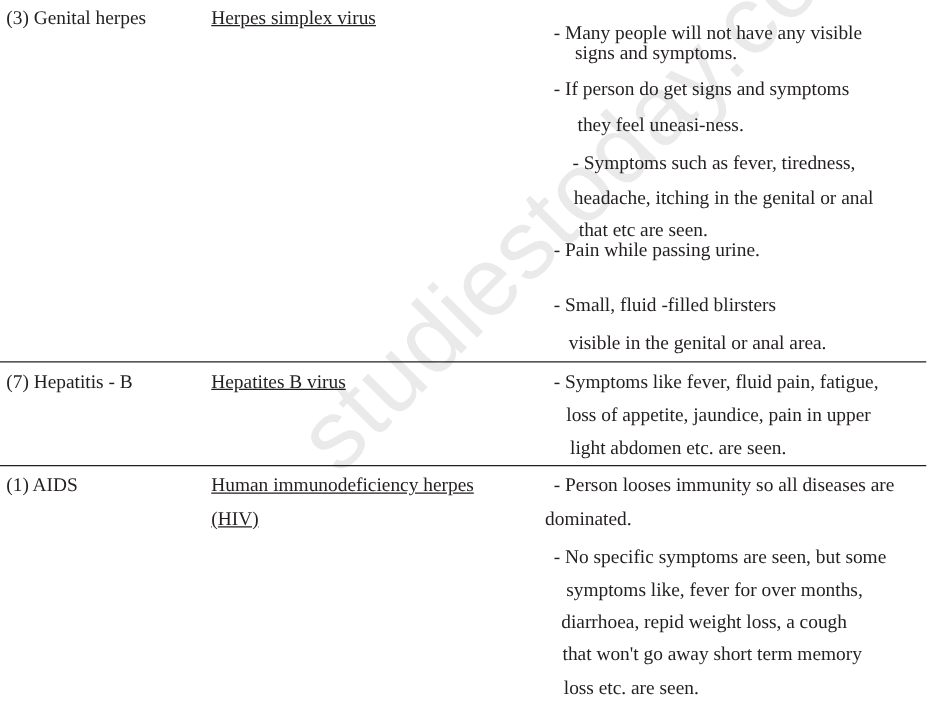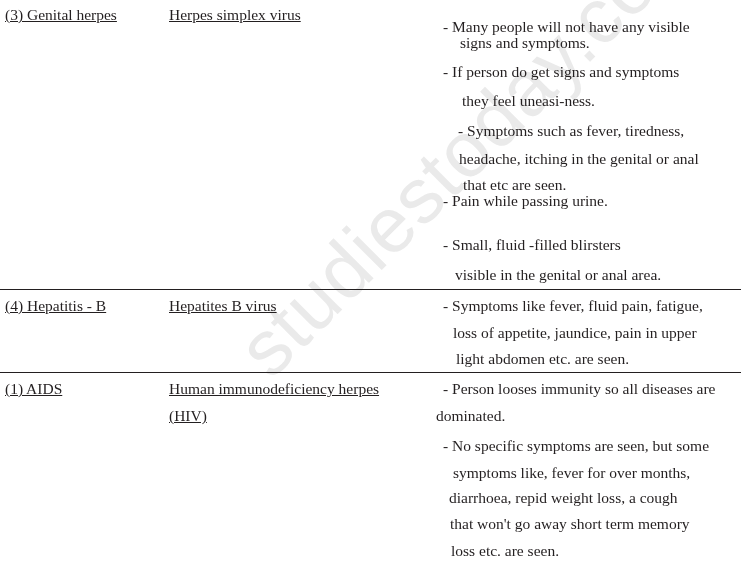--- a/index.html
+++ b/index.html
@@ -1,21 +1,21 @@
 <!DOCTYPE html>
 <html><head>
   <meta charset="utf-8">
   <style>
     html, body { margin: 0; padding: 0; background: #ffffff; }
     body {
       width: 747px; height: 561px; overflow: hidden; position: relative;
       font-family: "Liberation Serif", "DejaVu Serif", serif;
       color: #231f20; font-size: 15.5px;
     }
-    .col-disease { position: absolute; left: 5px; text-decoration: underline; }
+    .col-disease { position: absolute; left: 5px; }
     .col-cause { position: absolute; left: 169px; text-decoration: underline; }
     .line { position: absolute; white-space: nowrap; }
     .divider { position: absolute; left: 0; width: 741px; height: 0; border-top: 1.3px solid #231f20; }
     .watermark {
       position: absolute; left: 220px; top: 330px;
       font-family: "Liberation Sans", sans-serif; font-size: 78px; color: #d9d9d9;
       opacity: 0.55; transform: rotate(-45deg); transform-origin: left top;
       white-space: nowrap; pointer-events: none; letter-spacing: 1px;
     }
   </style>
@@ -35,21 +35,21 @@
   <div class="line" style="left:459px;top:150px">headache, itching in the genital or anal</div>
   <div class="line" style="left:463px;top:176px">that etc are seen.</div>
   <div class="line" style="left:443px;top:192px">- Pain while passing urine.</div>
   <div class="line" style="left:443px;top:236px">- Small, fluid -filled blirsters</div>
   <div class="line" style="left:455px;top:266px">visible in the genital or anal area.</div>
 </div>
 
 <div class="divider" style="top:289px"></div>
 
 <div>
-  <div class="line col-disease" style="top:297px">(4) Hepatitis - B</div>
+  <div class="line col-disease" style="top:297px">(7) Hepatitis - B</div>
   <div class="line col-cause" style="top:297px">Hepatites B virus</div>
   <div class="line" style="left:443px;top:297px">- Symptoms like fever, fluid pain, fatigue,</div>
   <div class="line" style="left:453px;top:324px">loss of appetite, jaundice, pain in upper</div>
   <div class="line" style="left:456px;top:350px">light abdomen etc. are seen.</div>
 </div>
 
 <div class="divider" style="top:372px"></div>
 
 <div>
   <div class="line col-disease" style="top:380px">(1) AIDS</div>

